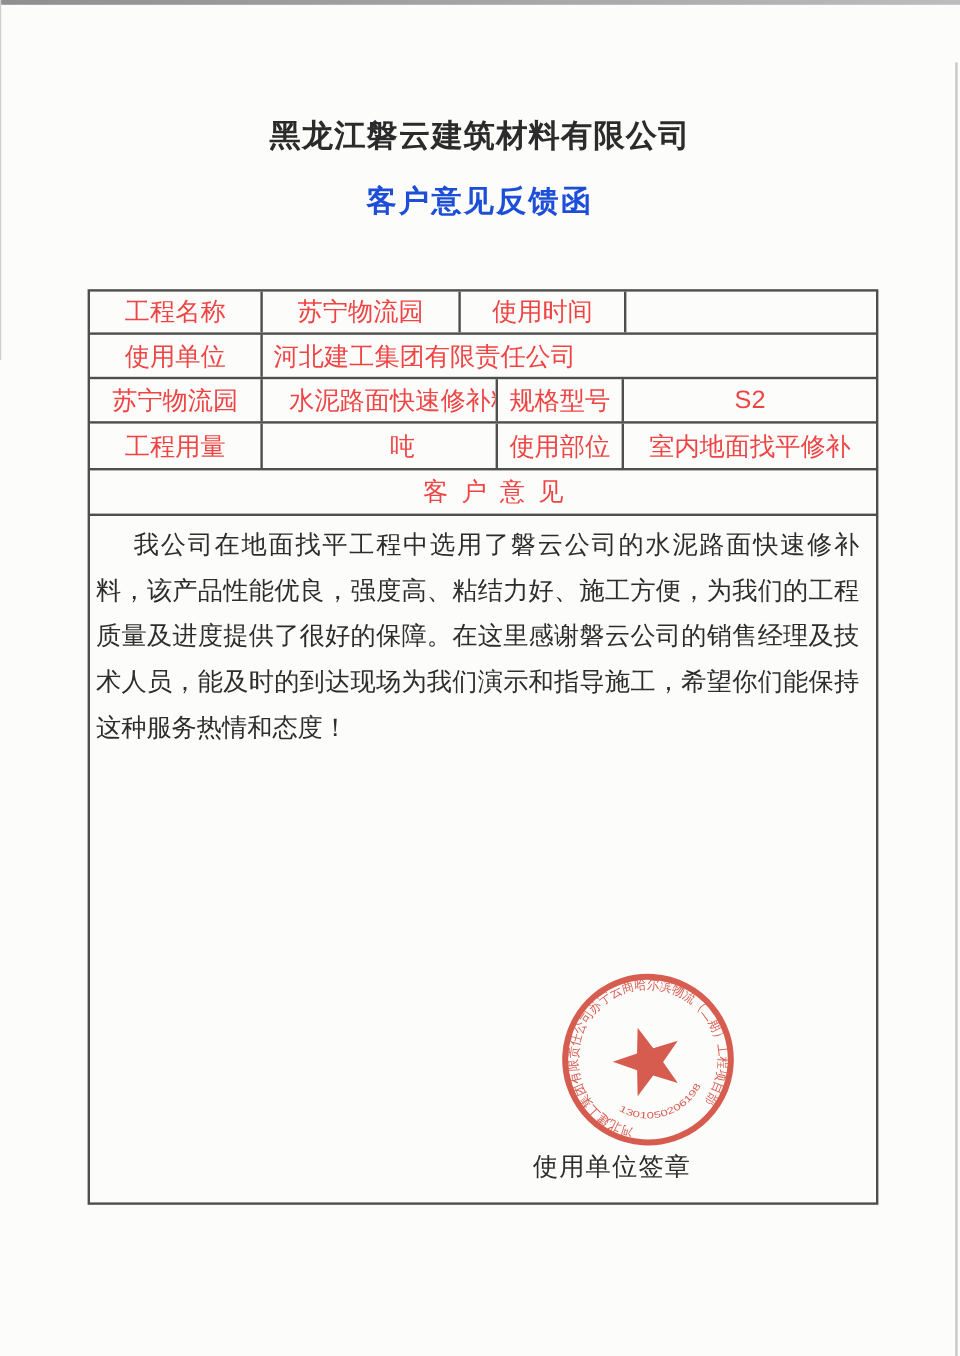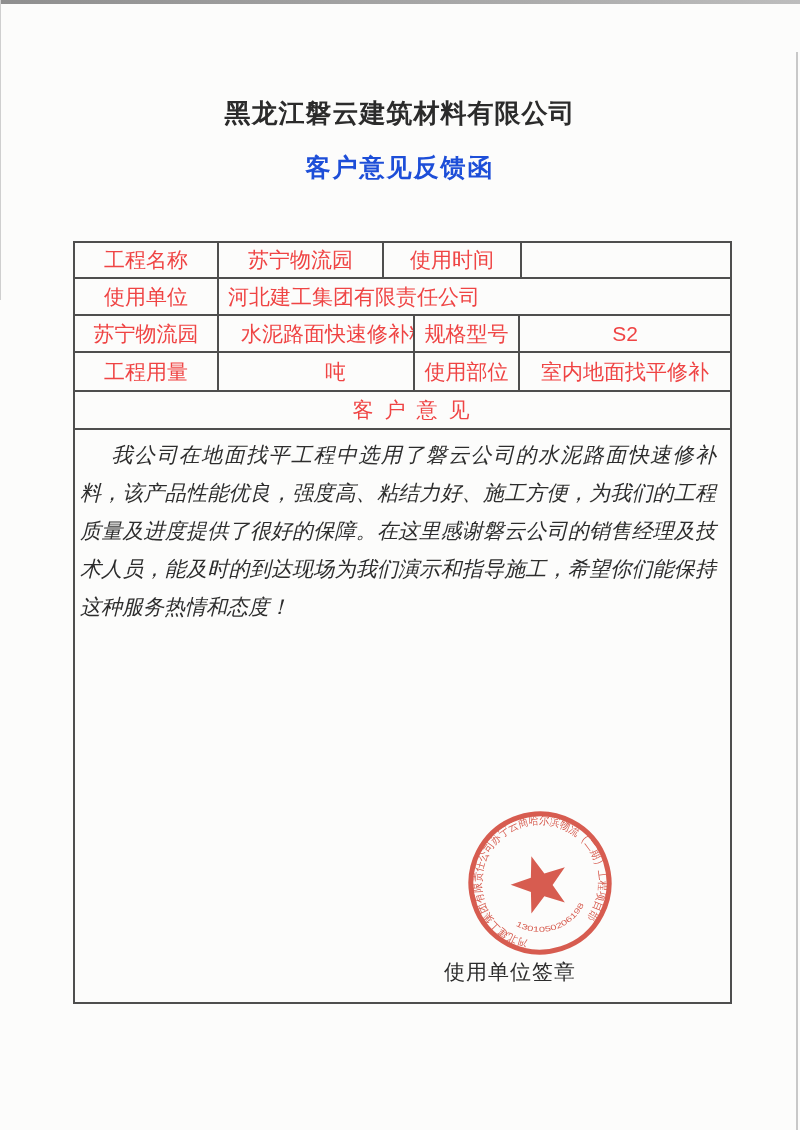--- a/index.html
+++ b/index.html
@@ -40,21 +40,21 @@
   .w-label{width:144px;}
   .r1 .w2{width:165px;} .r1 .w3{width:138px;}
   .r34 .w2{width:196px;padding-left:39px;} .r34 .w3{width:105px;}
   .grow{flex:1;}
   .section-cell{flex:1;letter-spacing:11px;text-indent:11px;font-size:21px;padding-left:17px;}
 
   .content-box{height:572px;border-bottom:none;display:block;position:relative;}
   .feedback-text{
     margin:0;padding:6px 14px 0 5px;
     font-size:21px;line-height:38px;text-indent:1.5em;
-    text-align:justify;color:#2d2d2d;font-style:italic;
+    text-align:justify;color:#2d2d2d;
   }
   .sig-label{
     position:absolute;left:408px;top:958px;font-size:21px;color:#2d2d2d;letter-spacing:1px;margin-left:36px;
   }
   .stamp{position:absolute;left:435px;top:778px;}
   .stamp text{font-family:"Liberation Sans","DejaVu Sans",sans-serif;}
 </style>
 </head>
 <body>
 

